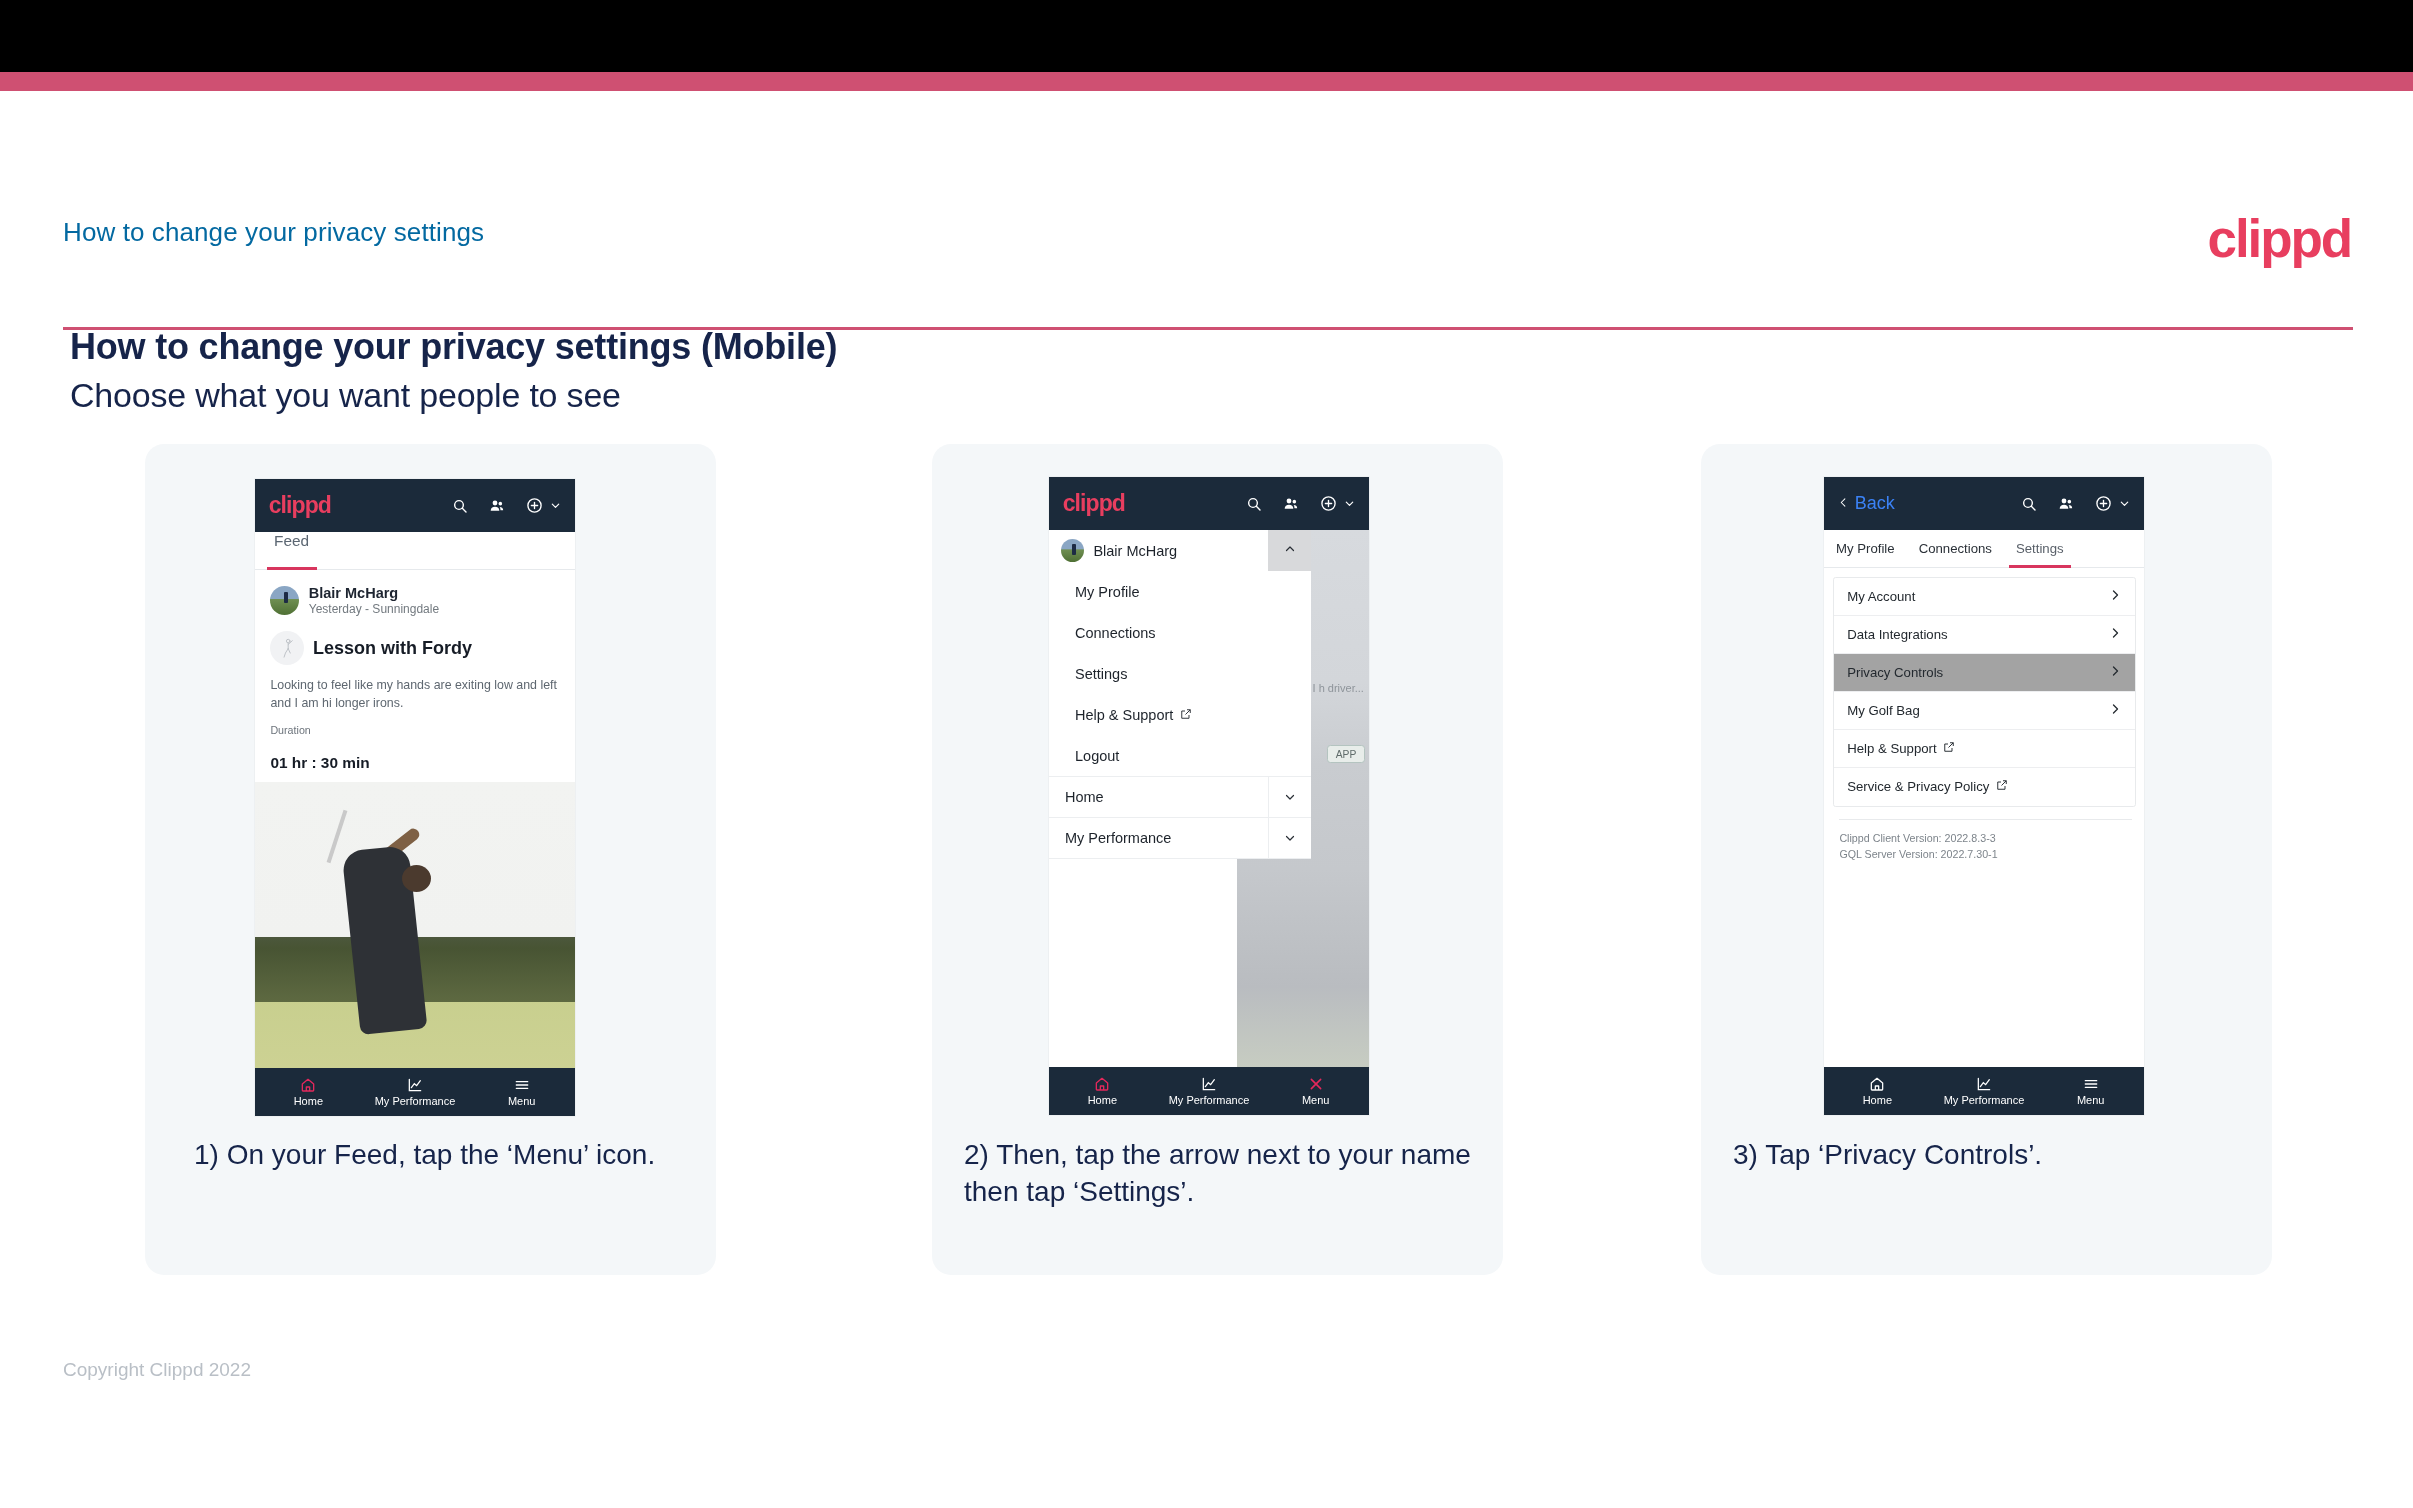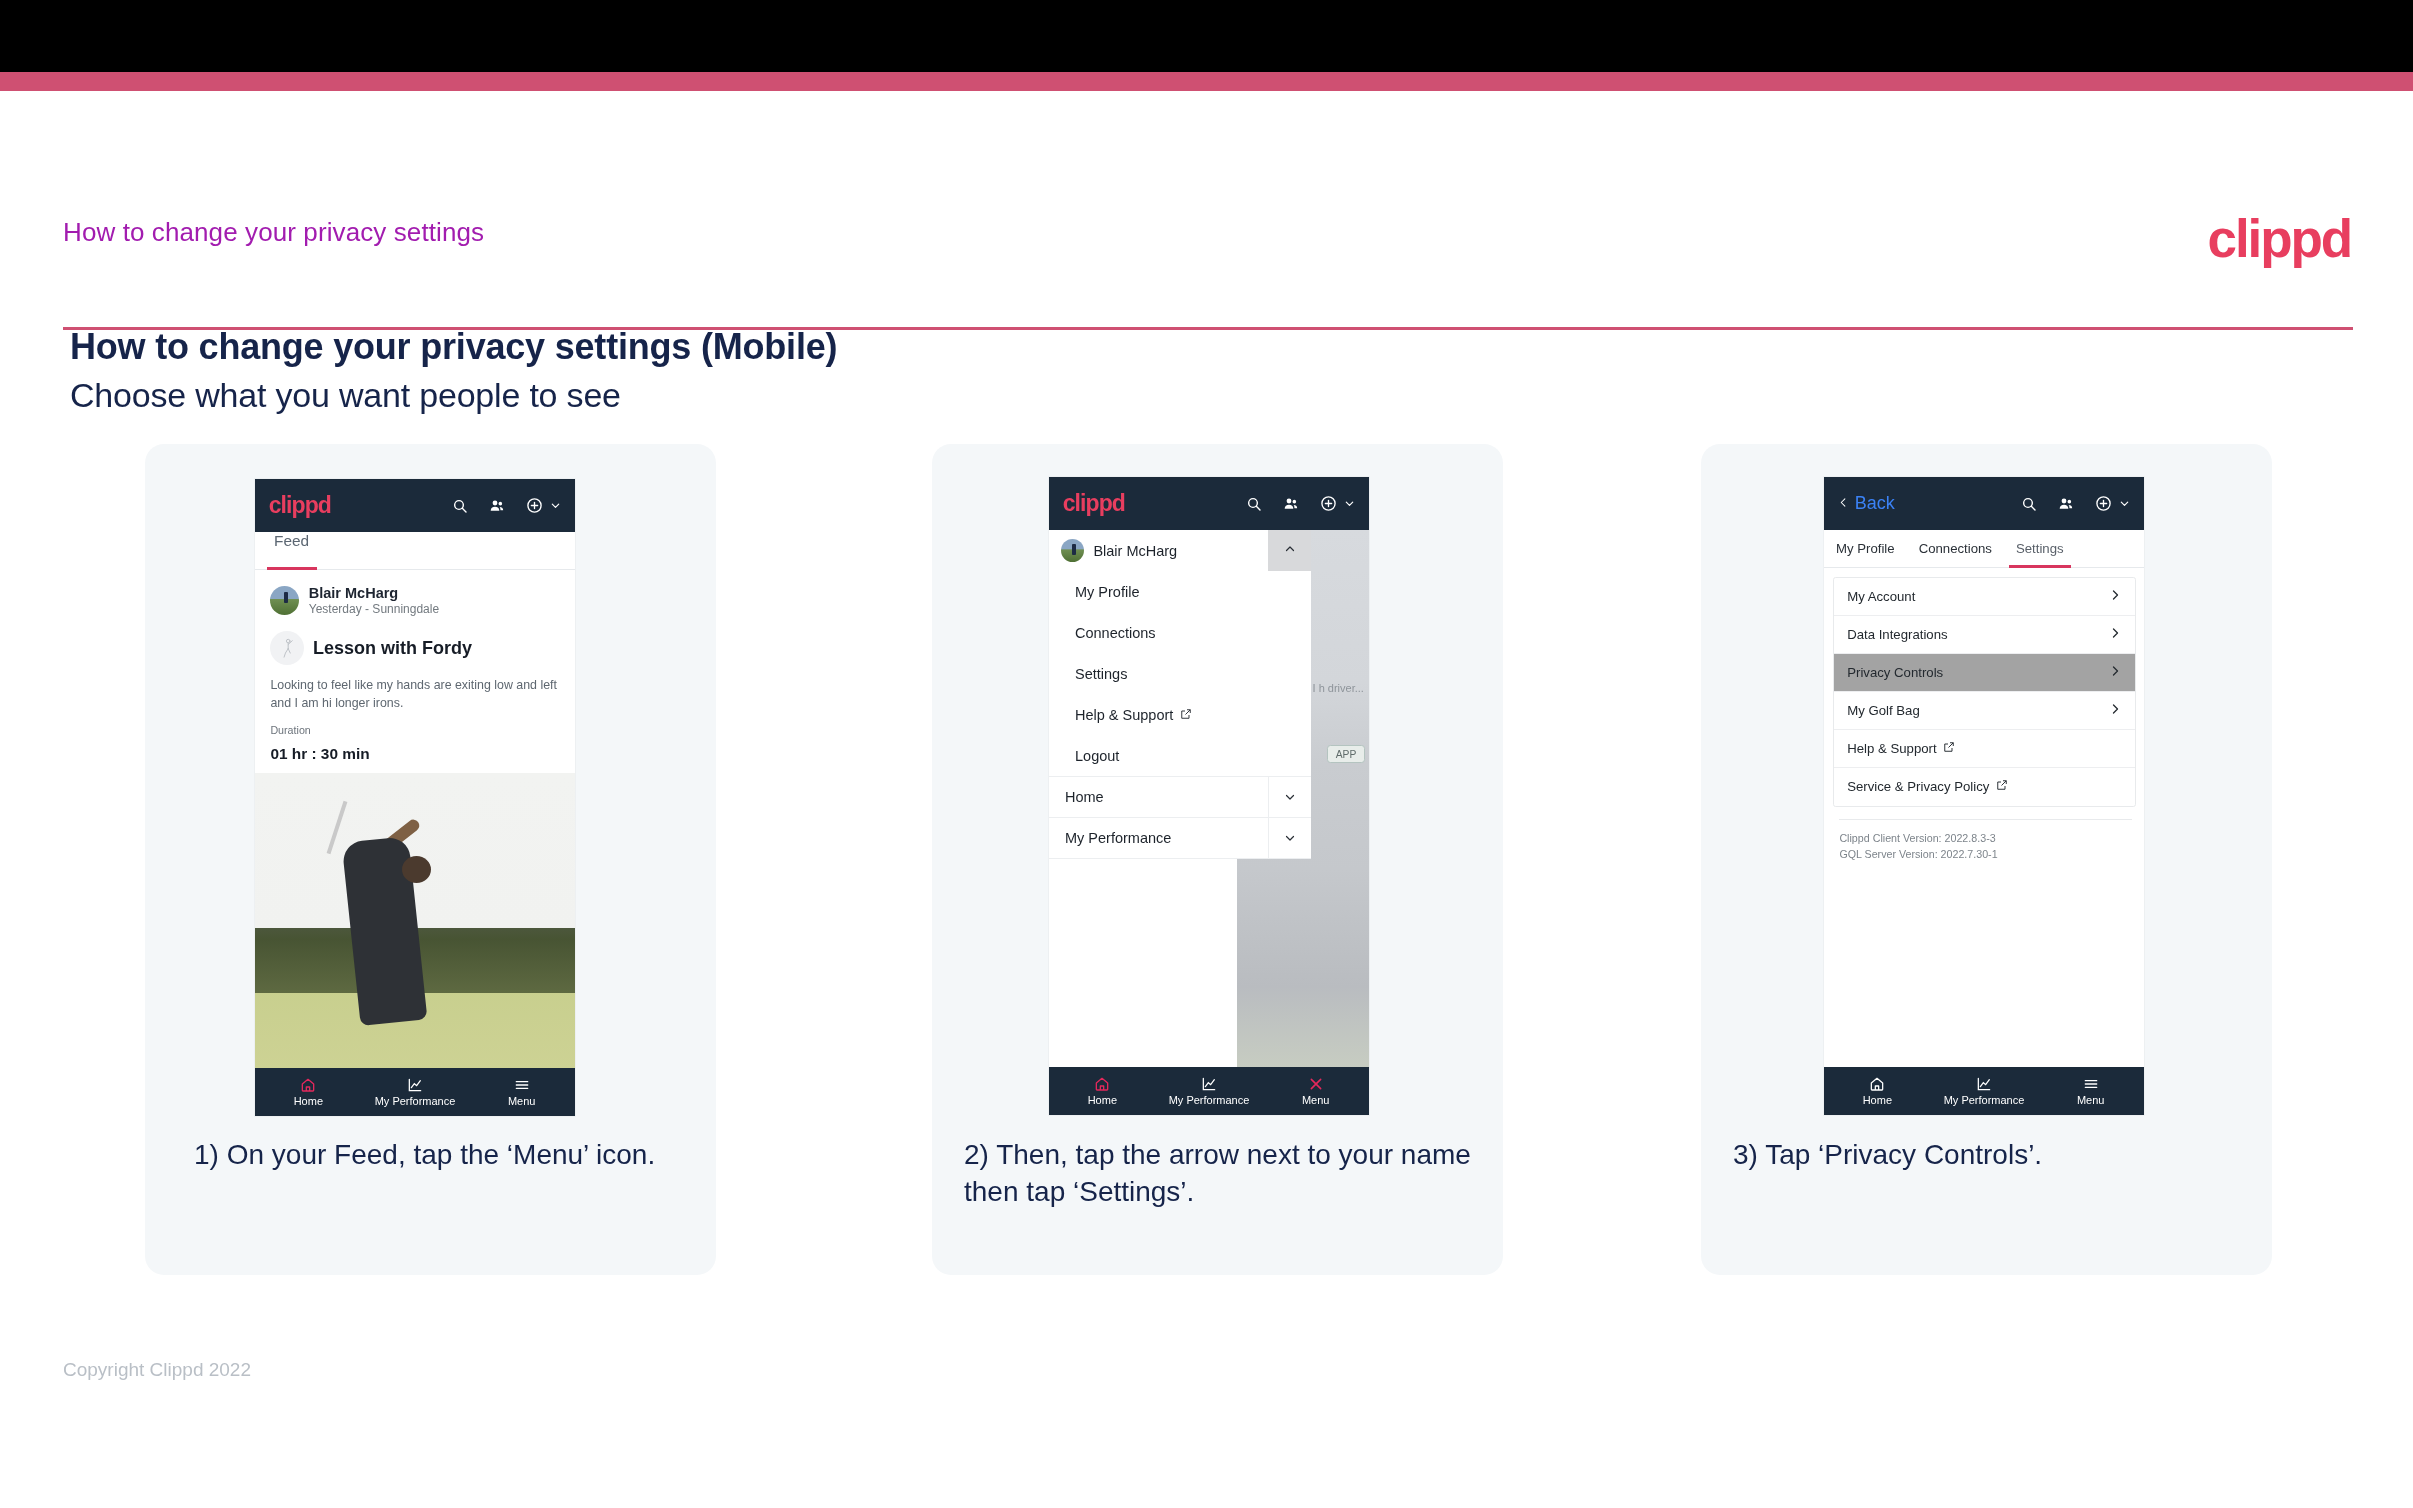--- a/index.html
+++ b/index.html
@@ -11,21 +11,21 @@
   }
 
   
   .top-black { position:absolute; left:0; top:0; width:2413px; height:72px; background:#000000; }
   .top-pink  { position:absolute; left:0; top:72px; width:2413px; height:19px; background:#cf5072; }
 
   
   .slide-header { position:absolute; left:0; top:91px; width:2413px; height:147px; }
   .slide-header-title {
     position:absolute; left:63px; top:126px;
-    font-size:26px; color:#a21caf; letter-spacing:0.1px; font-weight:400;
+    font-size:26px; color:#0369a1; letter-spacing:0.1px; font-weight:400;
   }
   .brand-logo {
     position:absolute; right:62px; top:121px;
     font-size:53px; font-weight:700; color:#e83e5f;
     letter-spacing:-2.1px; line-height:1;
   }
   .header-rule {
     position:absolute; left:63px; top:236px; width:2290px; height:2.6px; background:#cf5072;
   }
 
@@ -102,21 +102,21 @@
 
   .lesson-row { display:flex; align-items:center; gap:8.5px; margin-top:14px; }
   .lesson-ico {
     width:34px; height:34px; border-radius:50%; background:#f1f2f4;
     display:flex; align-items:center; justify-content:center; flex:0 0 auto;
   }
   .lesson-title { font-size:18px; font-weight:700; color:#161c26; }
 
   .post-body { margin-top:10.3px; font-size:12.4px; line-height:1.5; color:#5e6770; }
   .dur-label { margin-top:11px; font-size:10.7px; color:#6d747c; }
-  .dur-value { font-size:15.4px; font-weight:700; color:#161c26; margin-top:9px; }
+  .dur-value { font-size:15.4px; font-weight:700; color:#161c26; margin-top:18px; }
 
   .photo {
     margin-top:10.3px; height:297px; position:relative; overflow:hidden;
     background:linear-gradient(to bottom,#f2f3f1 0%,#f1f2f0 52%,#8a9b5f 56%,#c8cf8e 72%,#cdd294 100%);
   }
   .photo .trees {
     position:absolute; left:0; right:0; top:52%; height:22%;
     background:linear-gradient(to bottom,#3e4a2d,#54603a);
     opacity:.92;
   }

